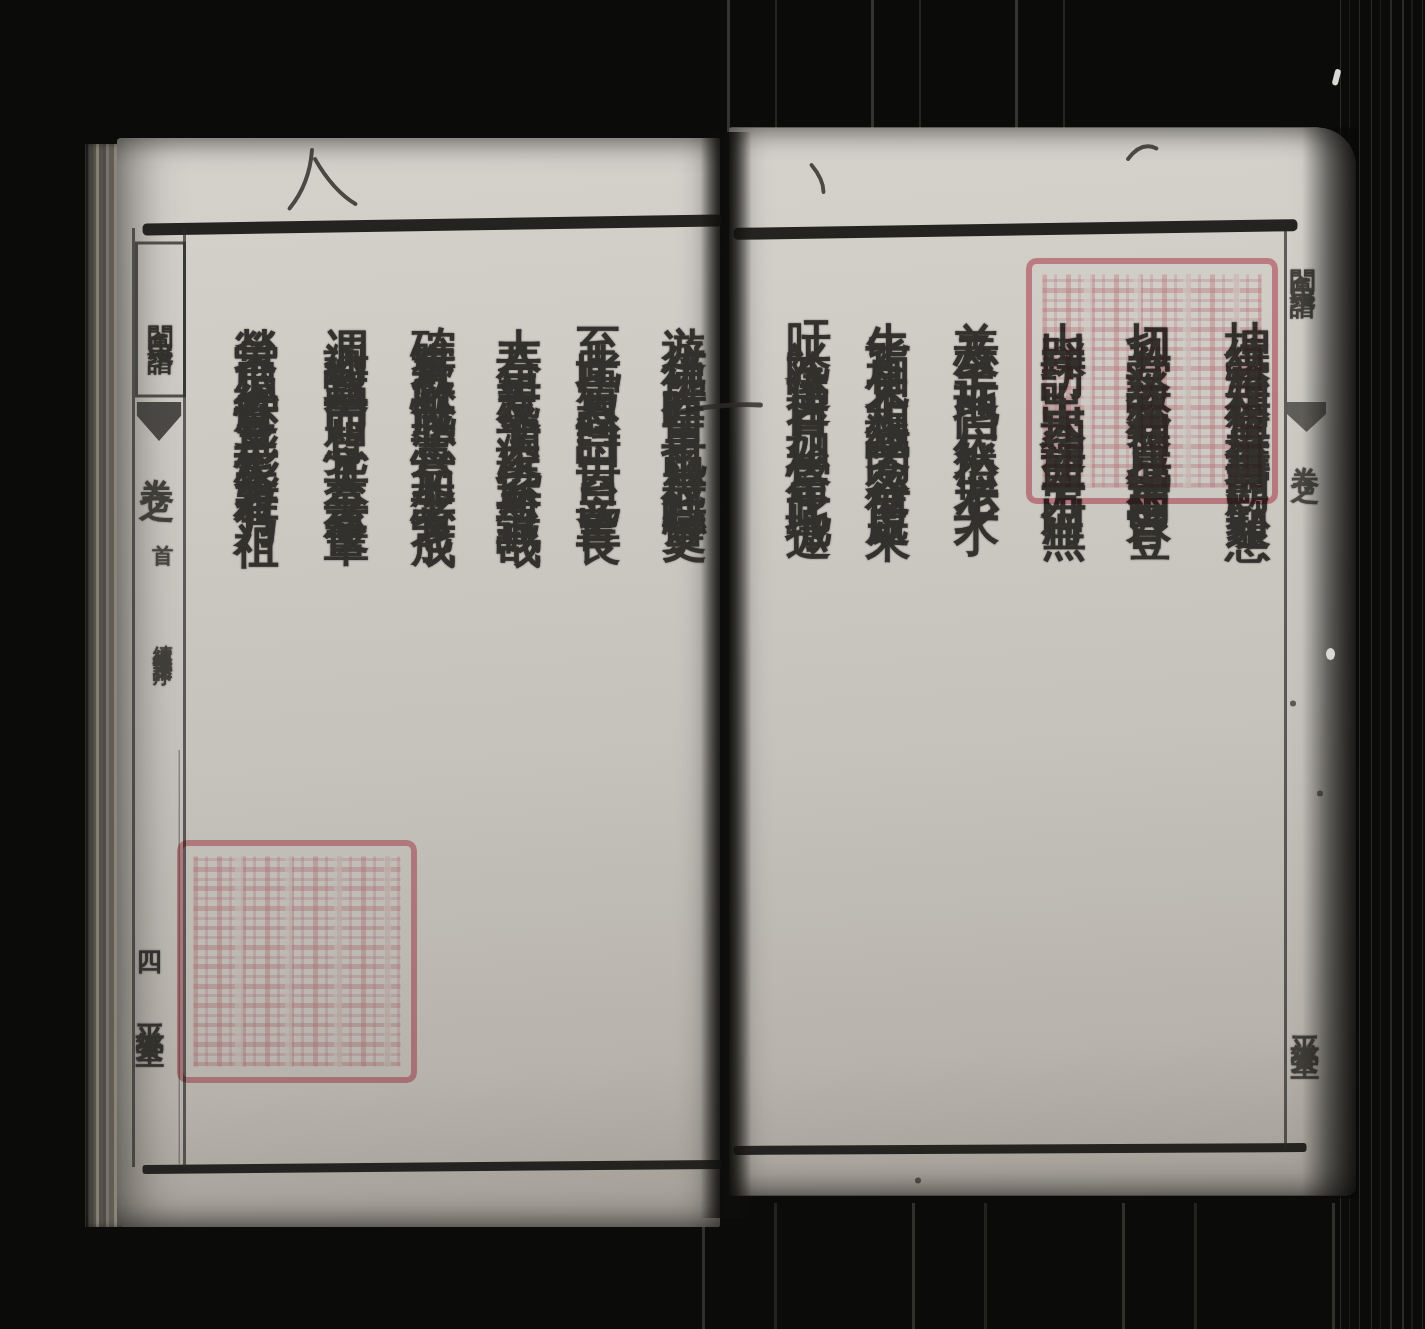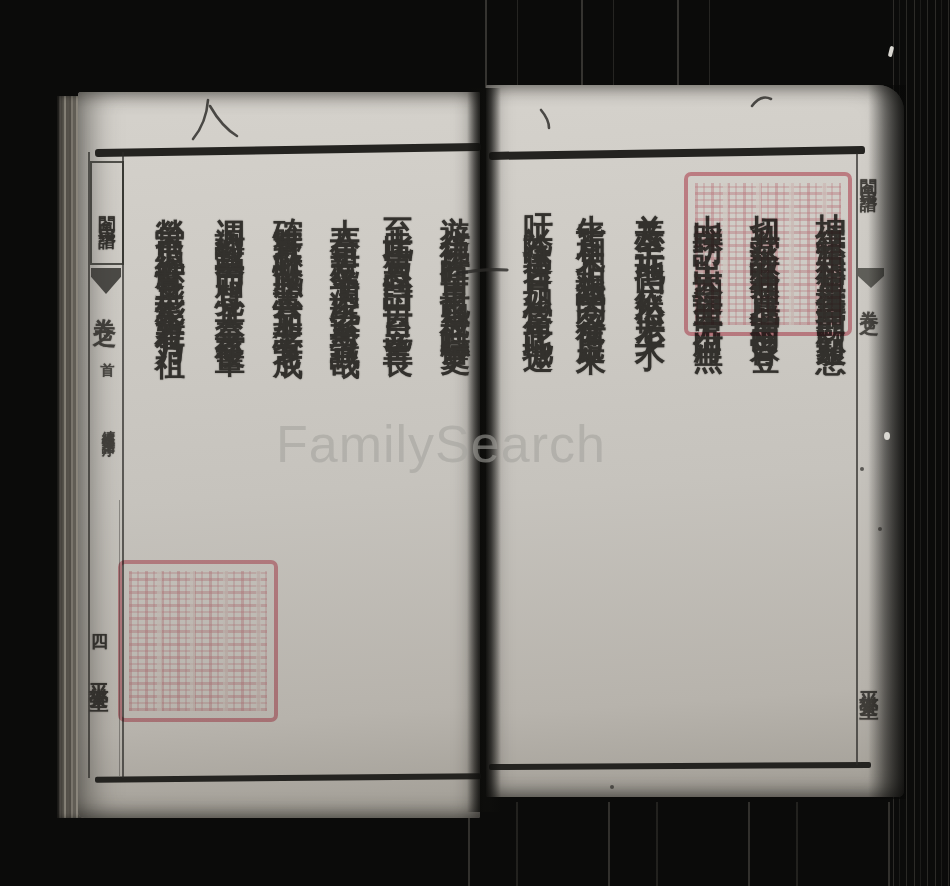--- a/index.html
+++ b/index.html
@@ -180,18 +180,17 @@
       <path d="M541,110 C546,116 549,122 549,128"></path>
       <path d="M455,274 C470,271 492,269 507,270" stroke-width="3.2"></path>
     </g>
     <g fill="#2c2b28" opacity="0.7">
       <circle cx="862" cy="469" r="2"></circle>
       <circle cx="880" cy="529" r="2"></circle>
       <circle cx="612" cy="787" r="2"></circle>
     </g>
   </svg>
 
-  <div class="watermark">FamilySearch</div>
 
   <div class="speck speck1"></div>
   <div class="speck speck2"></div>
 
 </div>
 
 </body></html>

